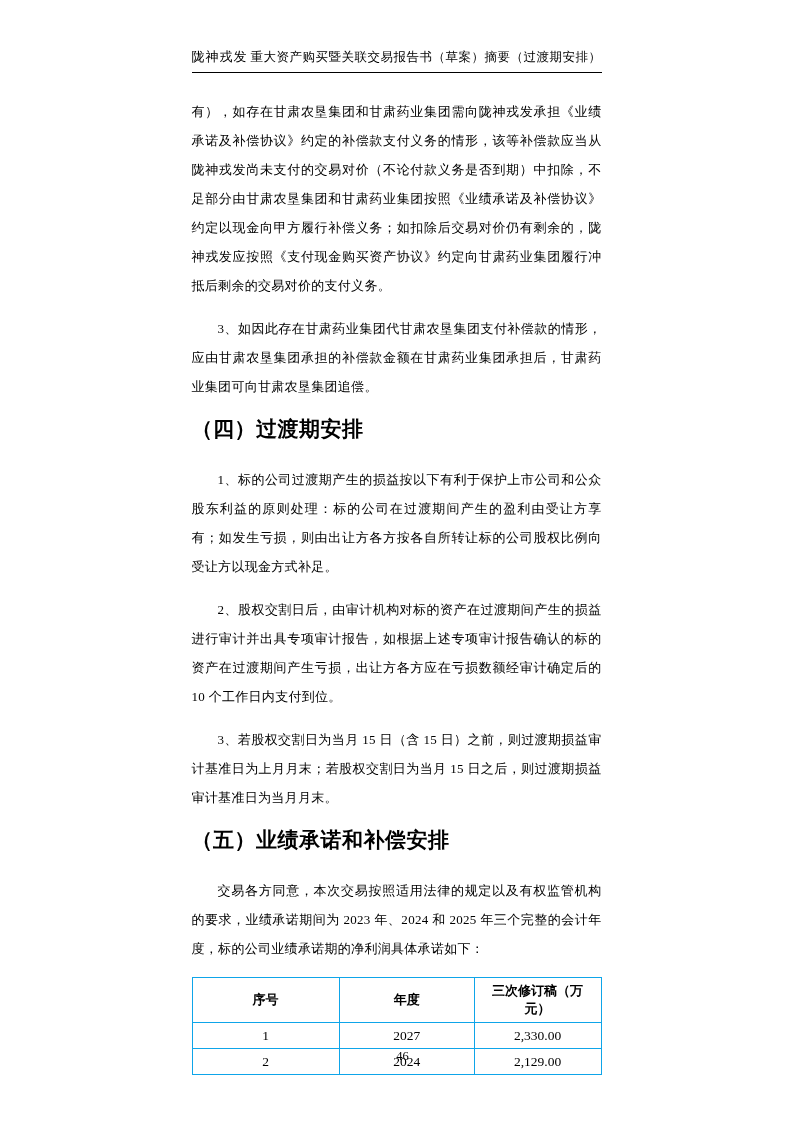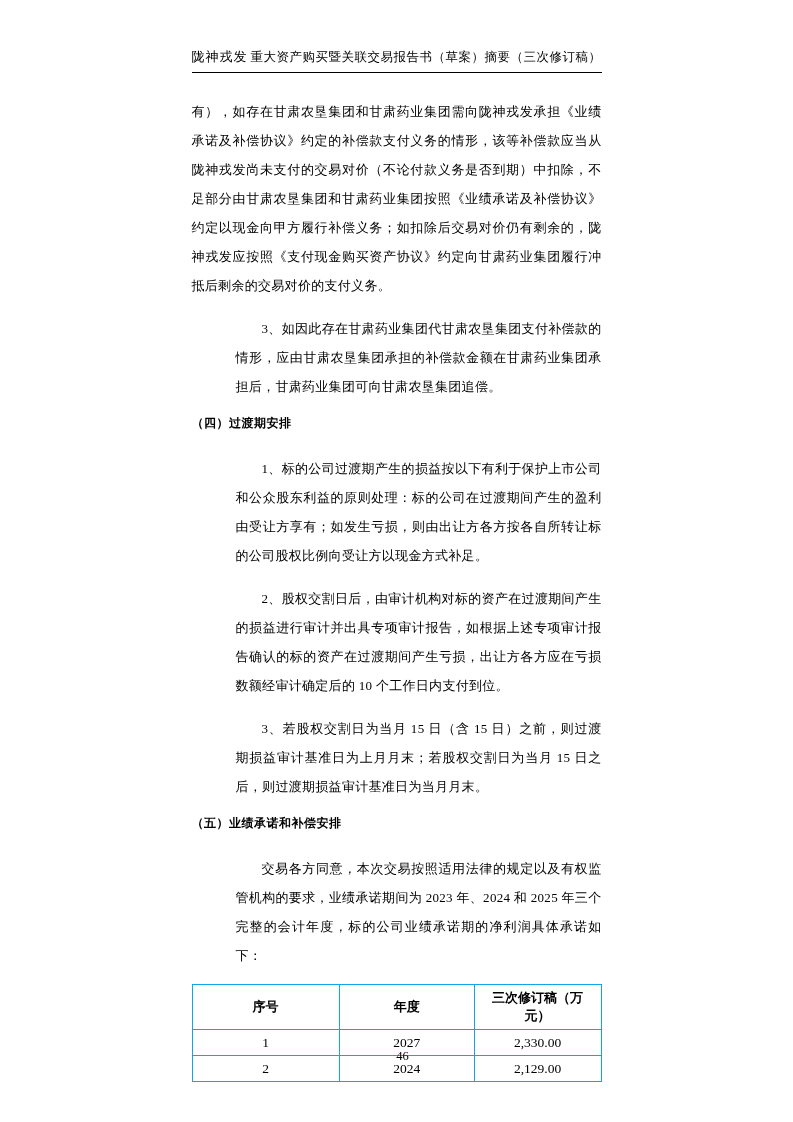--- a/index.html
+++ b/index.html
@@ -38,25 +38,24 @@
     p.body-para {
       font-size: 13px;
       line-height: 29px;
       text-align: justify;
       text-justify: inter-character;
       margin-bottom: 14px;
       letter-spacing: 0.3px;
     }
     p.body-para.indent {
       text-indent: 2em;
-      margin-left: 44px;
     }
     h2.section-heading {
       font-family: "Liberation Sans", "DejaVu Sans", sans-serif;
-      font-size: 12px;
+      font-size: 21px;
       font-weight: bold;
       margin-bottom: 22px;
       letter-spacing: 0.5px;
     }
     table.commitment-table {
       width: 100%;
       border-collapse: collapse;
       margin-top: 14px;
       table-layout: fixed;
     }
@@ -89,21 +88,21 @@
       font-size: 12.5px;
     }
   </style>
 </head>
 <body>
 
 <div class="page">
 
   <div class="doc-header">
     <span class="left">陇神戎发</span>
-    <span class="right">重大资产购买暨关联交易报告书（草案）摘要（三次修订稿）</span>
+    <span class="right">重大资产购买暨关联交易报告书（草案）摘要（过渡期安排）</span>
   </div>
 
   <div class="content">
 
     <p class="body-para">有），如存在甘肃农垦集团和甘肃药业集团需向陇神戎发承担《业绩承诺及补偿协议》约定的补偿款支付义务的情形，该等补偿款应当从陇神戎发尚未支付的交易对价（不论付款义务是否到期）中扣除，不足部分由甘肃农垦集团和甘肃药业集团按照《业绩承诺及补偿协议》约定以现金向甲方履行补偿义务；如扣除后交易对价仍有剩余的，陇神戎发应按照《支付现金购买资产协议》约定向甘肃药业集团履行冲抵后剩余的交易对价的支付义务。</p>
 
     <p class="body-para indent">3、如因此存在甘肃药业集团代甘肃农垦集团支付补偿款的情形，应由甘肃农垦集团承担的补偿款金额在甘肃药业集团承担后，甘肃药业集团可向甘肃农垦集团追偿。</p>
 
     <h2 class="section-heading">（四）过渡期安排</h2>
 

